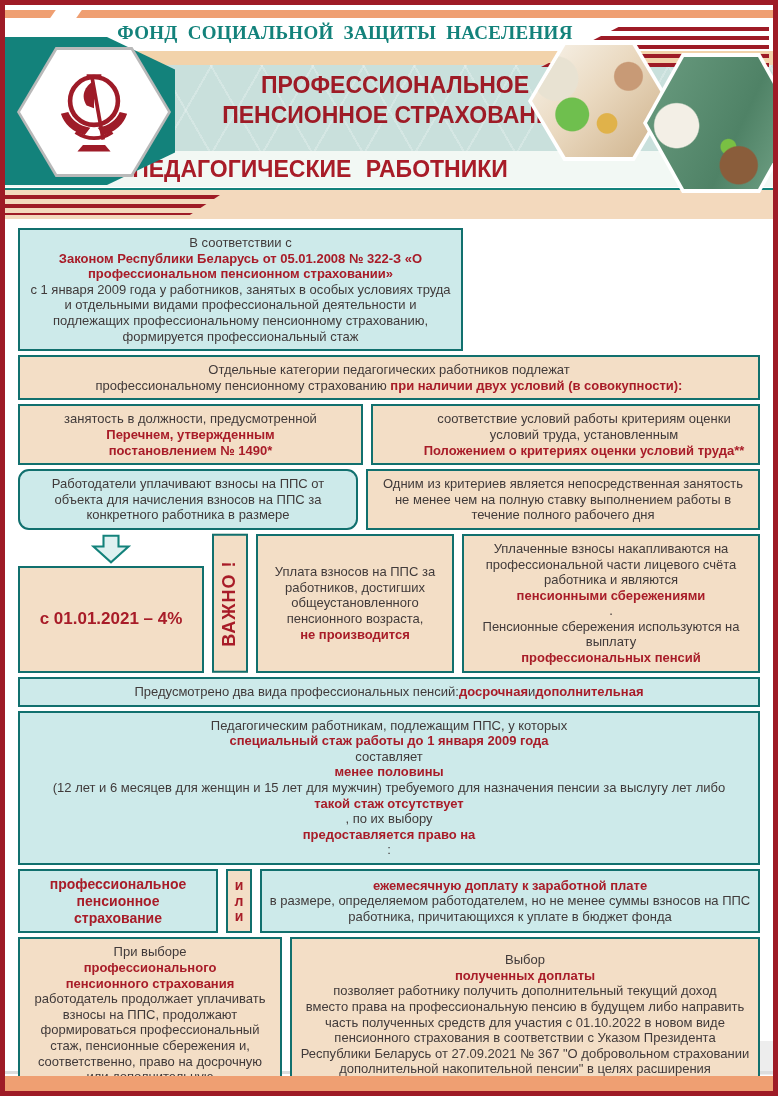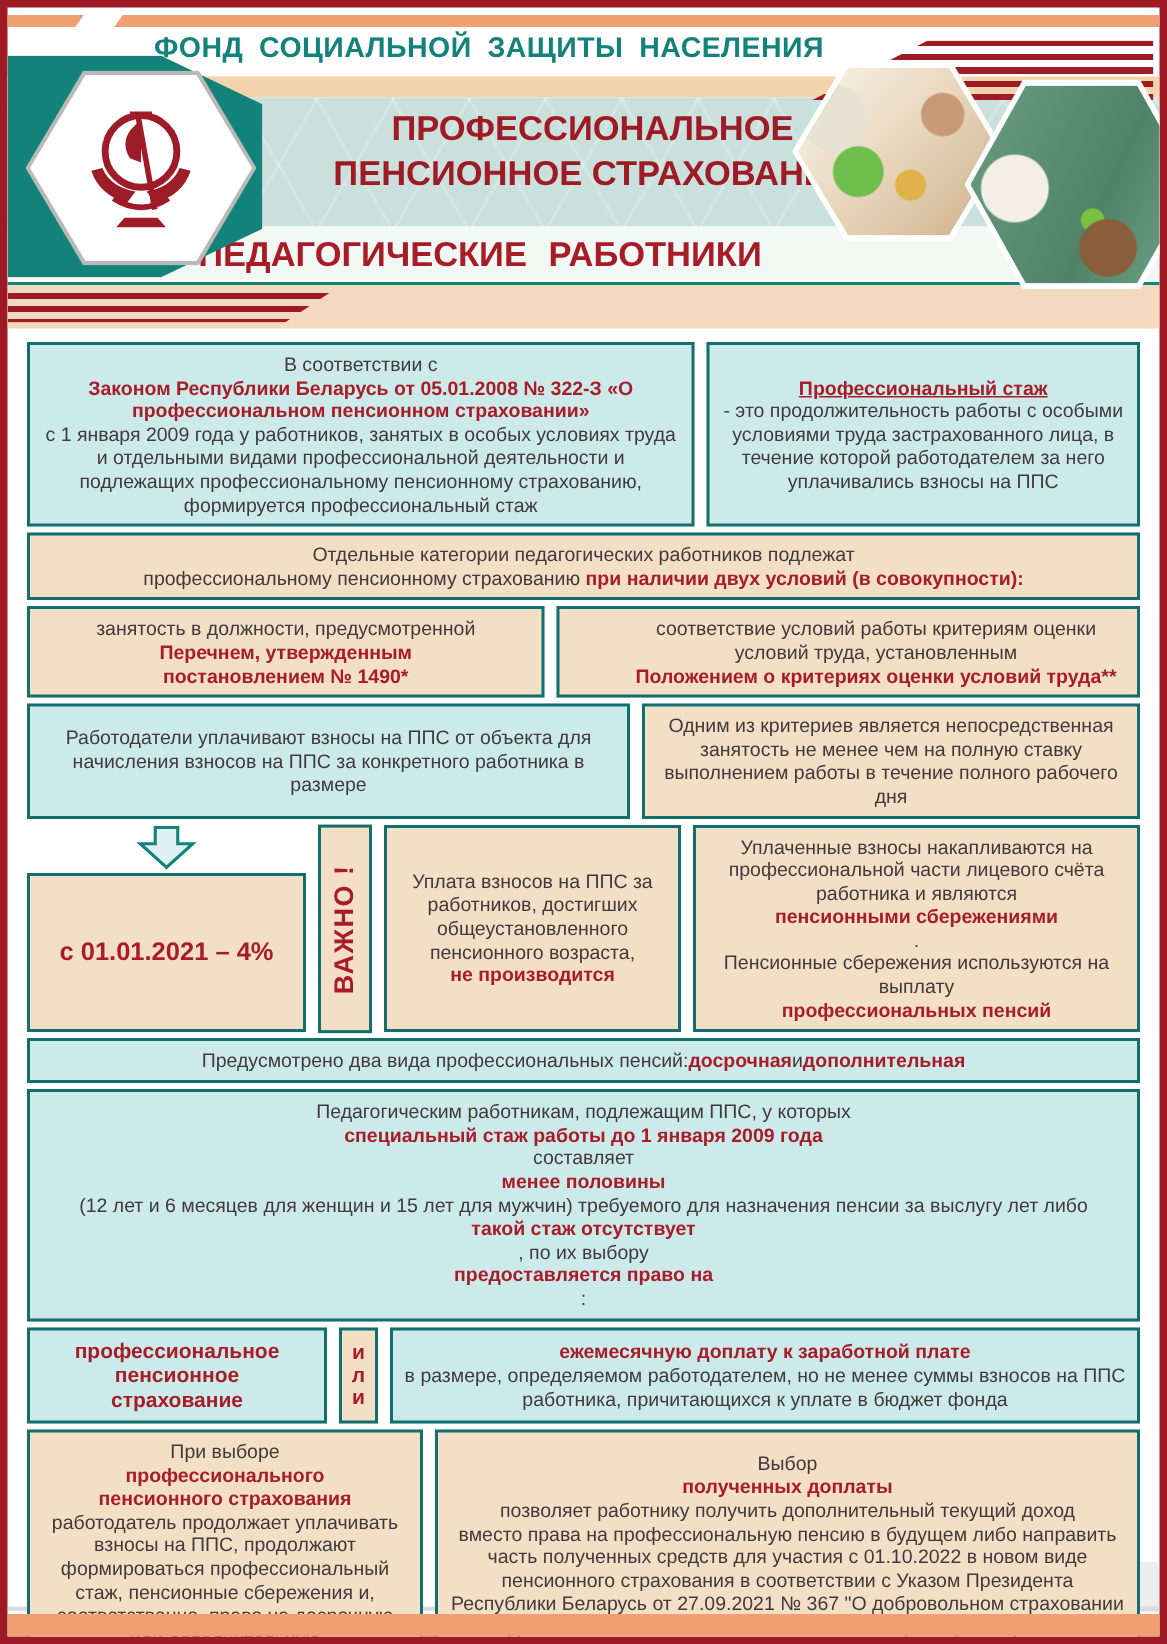--- a/index.html
+++ b/index.html
@@ -11,22 +11,22 @@
   html,body{width:778px;height:1096px;background:#fff;}
   .page{
     position:relative;width:778px;height:1096px;overflow:hidden;
     border:5px solid var(--c-red);background:#fff;
     font-family:"Liberation Sans","DejaVu Sans",sans-serif;color:var(--c-text);
   }
   
   header{position:relative;height:214px;}
   .salmon-top{position:absolute;top:5px;left:0;right:0;height:8px;background:var(--c-salmon);}
   .salmon-top:after{content:"";position:absolute;left:48px;top:0;width:26px;height:8px;background:#fff;transform:skewX(-35deg);}
-  .org-title{position:absolute;top:17px;left:81px;width:480px;text-align:center;
-    color:var(--c-teal2);font-size:19px;font-weight:bold;word-spacing:5px;letter-spacing:.3px;z-index:2;}
+  .org-title{position:absolute;top:17px;left:100px;width:480px;text-align:center;
+    color:var(--c-teal2);font-size:19px;font-weight:bold;word-spacing:5px;letter-spacing:.3px;z-index:2;font-family:Liberation Serif, serif;}
   .red-stripes{position:absolute;top:22px;right:4px;width:228px;height:40px;z-index:1;
     background:repeating-linear-gradient(to bottom,var(--c-red) 0 4px,transparent 4px 9px);
     clip-path:polygon(34% 0,100% 0,100% 100%,0 100%);}
   .peach-band{position:absolute;top:46px;left:0;right:0;height:14px;background:var(--c-peachband);}
   .hex-band{position:absolute;top:60px;left:0;right:0;height:86px;background:var(--c-band);
     background-image:
       repeating-linear-gradient(60deg,rgba(255,255,255,.22) 0 2px,transparent 2px 44px),
       repeating-linear-gradient(-60deg,rgba(255,255,255,.22) 0 2px,transparent 2px 44px);}
   .mint-band{position:absolute;top:146px;left:0;right:0;height:36px;background:#f2f8f4;}
   .main-title{position:absolute;top:66px;left:185px;width:410px;text-align:center;z-index:2;
@@ -69,21 +69,21 @@
     font-size:13px;line-height:1.2;white-space:pre-line;}
   .blue{background:var(--c-blue);}
   .peach{background:var(--c-peach);}
   .rb{color:var(--c-red2);font-weight:bold;}
   .rbu{color:var(--c-red2);font-weight:bold;text-decoration:underline;}
   .law-box{width:445px;min-height:106px;display:flex;flex-direction:column;justify-content:center;}
   .staj-box{flex:1;min-height:106px;display:flex;flex-direction:column;justify-content:center;}
   .full{width:100%;}
   .cond1{width:345px;min-height:52px;display:flex;flex-direction:column;justify-content:center;}
   .cond2{flex:1;min-height:52px;display:flex;flex-direction:column;justify-content:center;padding-left:44px;}
-  .empl{width:402px;min-height:54px;display:flex;flex-direction:column;justify-content:center;}
+  .empl{width:340px;min-height:54px;display:flex;flex-direction:column;justify-content:center;border-radius:11px;}
   .crit{flex:1;min-height:54px;display:flex;flex-direction:column;justify-content:center;}
   .rate-col{width:186px;display:flex;flex-direction:column;align-items:center;}
   .arrow-down{width:44px;height:30px;margin-bottom:2px;}
   .rate-box{width:100%;flex:1;display:flex;align-items:center;justify-content:center;
     font-size:17px;font-weight:bold;color:var(--c-red2);}
   .important-box{width:36px;min-height:104px;padding:2px 0;display:flex;align-items:center;justify-content:center;
     font-size:18px;font-weight:bold;color:var(--c-red2);
     writing-mode:vertical-rl;transform:rotate(180deg);letter-spacing:1px;}
   .nopay{width:198px;min-height:104px;display:flex;flex-direction:column;justify-content:center;}
   .savings{flex:1;min-height:104px;display:flex;flex-direction:column;justify-content:center;}
@@ -140,21 +140,20 @@
     </div>
     <div class="stripes-band">
       <div class="band-stripes"></div>
     </div>
   </header>
 
   <main>
 
     <div class="row">
       <div class="box blue law-box"><span>В соответствии  с </span><span class="rb">Законом Республики Беларусь от 05.01.2008 № 322-З «О профессиональном пенсионном страховании»</span><span> с 1 января 2009 года у работников, занятых в особых условиях  труда и отдельными видами  профессиональной  деятельности  и подлежащих  профессиональному  пенсионному страхованию, формируется профессиональный  стаж</span></div>
-      <div class="box blue staj-box"><span class="rbu">Профессиональный стаж</span><span> - это продолжительность  работы с особыми условиями  труда застрахованного лица,  в течение которой работодателем за него уплачивались  взносы на ППС</span></div>
     </div>
 
     <div class="row">
       <div class="box peach full"><span>Отдельные  категории  педагогических  работников подлежат
 профессиональному  пенсионному  страхованию </span><span class="rb">при наличии двух условий (в совокупности):</span></div>
     </div>
 
     <div class="row">
       <div class="box peach cond1"><span>занятость в должности,  предусмотренной
 </span><span class="rb">Перечнем, утвержденным

